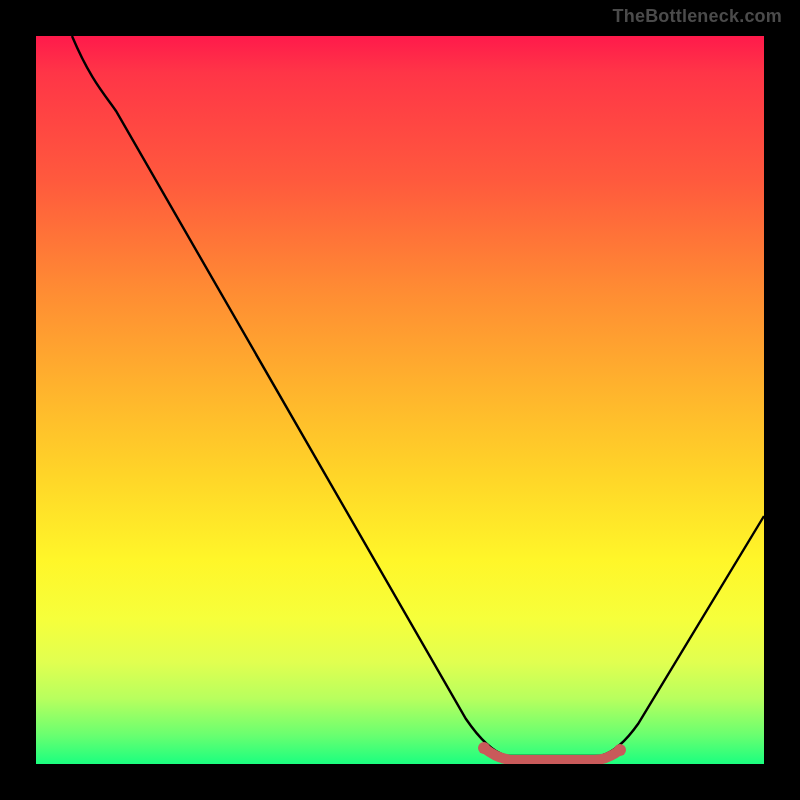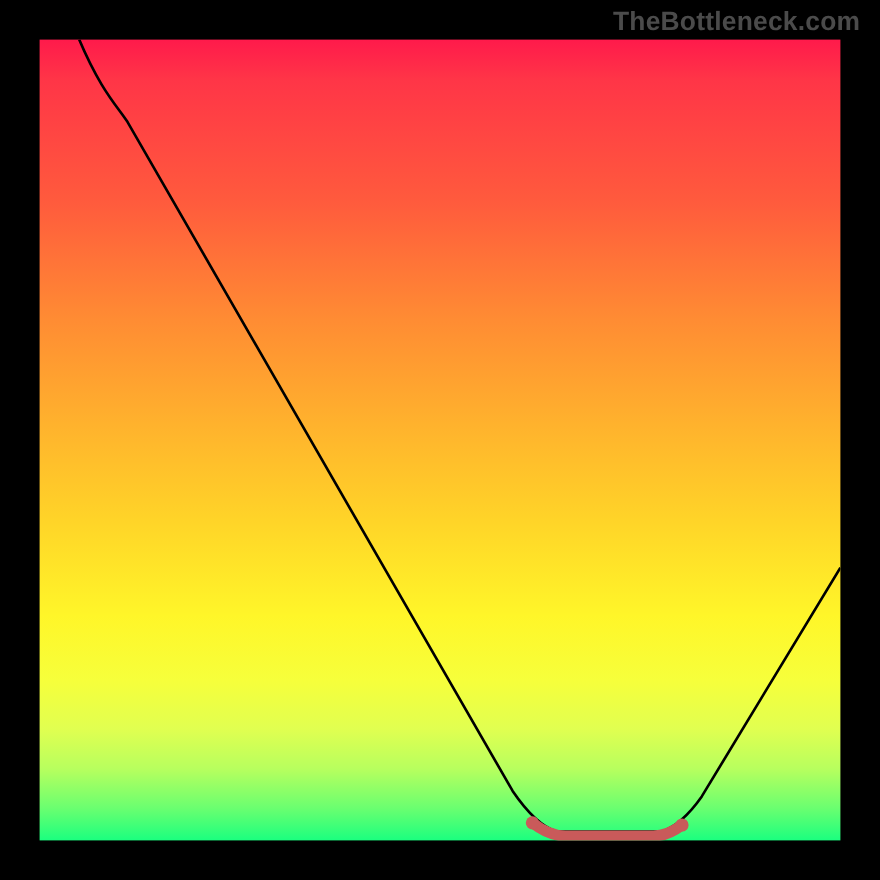--- a/index.html
+++ b/index.html
@@ -41,21 +41,21 @@
       #6aff70 96%,
       #1bff7f 100%
     );
   }
 
   .watermark {
     position: absolute;
     top: 6px;
     right: 18px;
     color: #4b4b4b;
-    font-size: 24px;
+    font-size: 18px;
     font-weight: 600;
     letter-spacing: 0.2px;
     user-select: none;
   }
 
   svg.curves {
     position: absolute;
     left: 0;
     top: 0;
     width: 728px;

